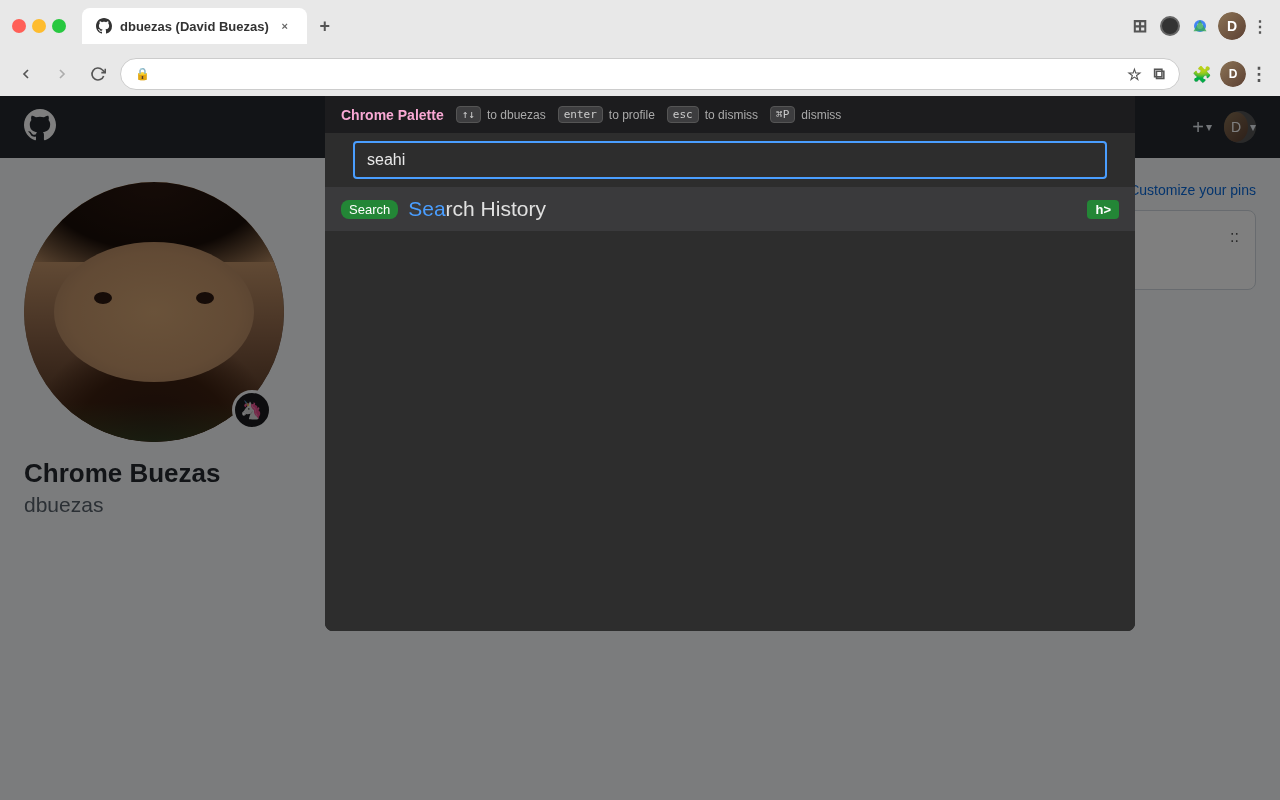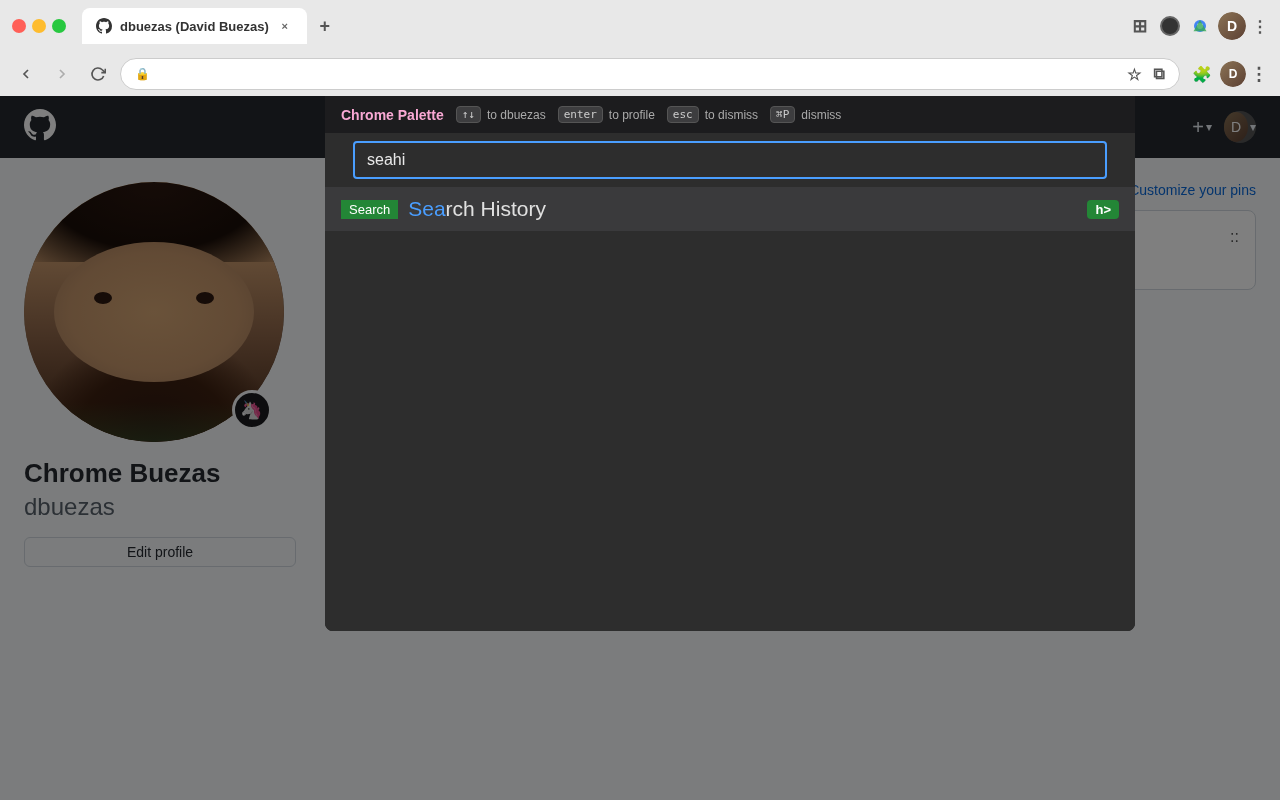--- a/index.html
+++ b/index.html
@@ -52,21 +52,21 @@
     .gh-main { display: flex; padding: 0; height: calc(100% - 62px); overflow-y: auto; background: #f6f8fa; }
     
     
     .gh-sidebar { width: 320px; padding: 24px; flex-shrink: 0; }
     .avatar-container { position: relative; width: 260px; height: 260px; margin-bottom: 16px; }
     .avatar-img { width: 260px; height: 260px; border-radius: 50%; overflow: hidden; background: linear-gradient(135deg, #8b7355 0%, #5c4033 100%); }
     
     .avatar-status { position: absolute; bottom: 12px; right: 12px; width: 40px; height: 40px; background: #1a1b1e; border-radius: 50%; border: 3px solid #f6f8fa; display: flex; align-items: center; justify-content: center; font-size: 18px; }
     
     .user-name { font-size: 26px; font-weight: 600; color: #24292f; margin-bottom: 4px; }
-    .user-login { font-size: 24px; font-weight: 300; color: #57606a; margin-bottom: 16px; }
+    .user-login { font-size: 21px; font-weight: 300; color: #57606a; margin-bottom: 16px; }
     .edit-profile-btn { width: 100%; padding: 6px 16px; background: #f6f8fa; border: 1px solid #d0d7de; border-radius: 6px; font-size: 14px; font-weight: 500; cursor: pointer; color: #24292f; text-align: center; }
 
     
     .gh-content { flex: 1; padding: 24px; }
     .customize-link { color: #0969da; cursor: pointer; font-size: 14px; }
     
     .repo-grid { display: grid; grid-template-columns: 1fr 1fr; gap: 16px; }
     .repo-card { background: #fff; border: 1px solid #d0d7de; border-radius: 8px; padding: 16px; }
     .repo-badge { display: inline-block; padding: 2px 8px; border: 1px solid #d0d7de; border-radius: 20px; font-size: 12px; color: #57606a; margin-left: 8px; }
     .repo-footer { display: flex; align-items: center; gap: 16px; margin-top: 12px; font-size: 12px; color: #57606a; }
@@ -81,21 +81,21 @@
     .palette-header { display: flex; align-items: center; padding: 10px 16px; background: #1c1c1e; gap: 12px; }
     .palette-title { color: #f9a8d4; font-size: 14px; font-weight: 700; cursor: pointer; }
     .palette-hint { display: flex; align-items: center; gap: 6px; font-size: 12px; color: #aaa; }
     .kbd { background: #3d3d3f; border: 1px solid #555; border-radius: 4px; padding: 1px 5px; font-size: 11px; color: #ccc; font-family: monospace; }
     
     .palette-input-area { padding: 8px 28px; background: #2d2d2d; }
     .palette-input { width: 100%; background: transparent; border: 2px solid #4a9eff; border-radius: 4px; padding: 8px 12px; font-size: 16px; color: #e8e8e8; outline: none; }
     
     .palette-results { background: #2d2d2d; }
     .palette-result-item { display: flex; align-items: center; padding: 10px 16px; cursor: pointer; background: #3a3a3c; }
-    .result-badge { background: #238636; color: #fff; padding: 2px 8px; border-radius: 0; font-size: 13px; font-weight: 500; margin-right: 10px; }
+    .result-badge { background: #238636; color: #fff; padding: 2px 8px; border-radius: 8px; font-size: 13px; font-weight: 500; margin-right: 10px; }
     .result-text { font-size: 21px; color: #e0e0e0; }
     .result-shortcut { margin-left: auto; background: #238636; color: #fff; padding: 2px 8px; border-radius: 4px; font-size: 13px; font-weight: 600; }
     .palette-empty { height: 400px; background: #2d2d2d; }
   </style>
 </head>
 <body>
 
 <div class="browser-chrome">
   <div class="title-bar">
     <div class="traffic-lights">
@@ -205,21 +205,20 @@
             <div style="position:absolute;top:110px;left:70px;width:18px;height:12px;background:#2c1810;border-radius:50%;"></div>
             <div style="position:absolute;top:110px;right:70px;width:18px;height:12px;background:#2c1810;border-radius:50%;"></div>
 
             <div style="position:absolute;bottom:0;left:0;right:0;height:40px;background:linear-gradient(0deg, #3a6b3a 0%, transparent 100%);opacity:0.4;"></div>
           </div>
         </div>
         <div class="avatar-status">🦄</div>
       </div>
       <div class="user-name">Chrome Buezas</div>
       <div class="user-login">dbuezas</div>
-      <button class="edit-profile-btn">Edit profile</button>
     </div>
 
     <div class="gh-content">
       <div style="display:flex;justify-content:flex-end;margin-bottom:12px;">
         <span class="customize-link">Customize your pins</span>
       </div>
       <div class="repo-grid">
         <div class="repo-card">
           <div style="display:flex;align-items:center;margin-bottom:8px;">
             <span style="color:#0969da;font-weight:600;font-size:14px;cursor:pointer;">repository 1</span>

